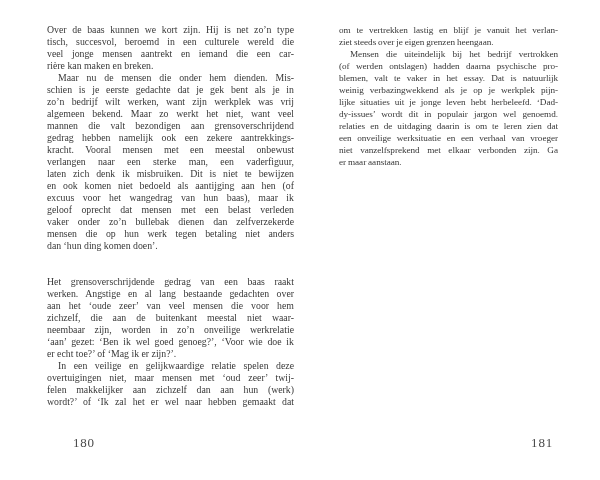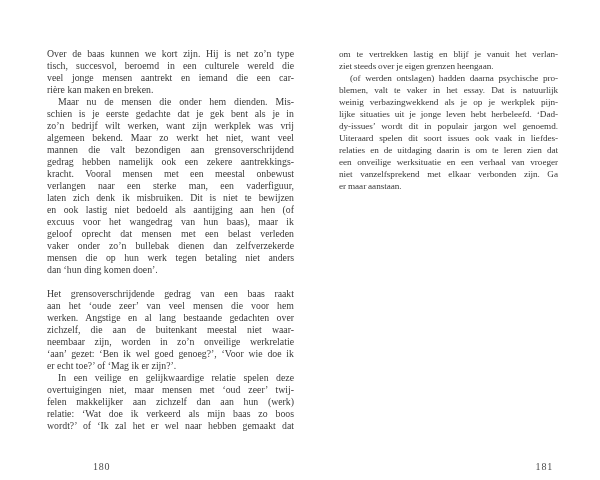--- a/index.html
+++ b/index.html
@@ -14,62 +14,61 @@
     background: var(--bg, #ffffff);
     font-family: "Liberation Serif", "DejaVu Serif", serif;
   }
   .spread {
     position: absolute;
     inset: 0;
     background: var(--bg, #ffffff);
   }
   .page {
     position: absolute;
-    top: 48px;
+    top: 24px;
     color: var(--text, #383838);
   }
   .page-left {
     left: 47px;
     width: 247px;
     font-size: 9.8px;
   }
   .page-right {
     left: 339px;
     width: 219px;
     font-size: 9.2px;
     letter-spacing: -0.05px;
     word-spacing: -0.3px;
   }
   .para {
     margin: 0;
   }
   .para.space-before {
-    margin-top: 12px;
+    margin-top: 24px;
   }
   .line {
     line-height: 12px;
     text-align: justify;
     text-align-last: justify;
     white-space: normal;
   }
   .line.last {
     text-align-last: left;
   }
   .para.indent .line:first-child {
     text-indent: 11px;
   }
   .folio {
     position: absolute;
     top: 414px;
-    font-size: 10px;
+    font-size: 13px;
     line-height: 10px;
     letter-spacing: 0.8px;
     color: var(--folio, #4a4a4a);
     text-align-last: auto;
-    margin-left: 20px;
   }
   .page-left .folio {
     left: 26px;
   }
   .page-right .folio {
     right: 5px;
   }
 </style>
 </head>
 <body style="--bg: #ffffff; --text: #383838; --folio: #4a4a4a;">
@@ -87,60 +86,59 @@
         <div class="para indent">
           <div class="line">Maar nu de mensen die onder hem dienden. Mis-</div>
           <div class="line">schien is je eerste gedachte dat je gek bent als je in</div>
           <div class="line">zo’n bedrijf wilt werken, want zijn werkplek was vrij</div>
           <div class="line">algemeen bekend. Maar zo werkt het niet, want veel</div>
           <div class="line">mannen die valt bezondigen aan grensoverschrijdend</div>
           <div class="line">gedrag hebben namelijk ook een zekere aantrekkings-</div>
           <div class="line">kracht. Vooral mensen met een meestal onbewust</div>
           <div class="line">verlangen naar een sterke man, een vaderfiguur,</div>
           <div class="line">laten zich denk ik misbruiken. Dit is niet te bewijzen</div>
-          <div class="line">en ook lastig niet bedoeld als aantijging aan hen (of</div>
+          <div class="line">en ook komen niet bedoeld als aantijging aan hen (of</div>
           <div class="line">excuus voor het wangedrag van hun baas), maar ik</div>
           <div class="line">geloof oprecht dat mensen met een belast verleden</div>
           <div class="line">vaker onder zo’n bullebak dienen dan zelfverzekerde</div>
           <div class="line">mensen die op hun werk tegen betaling niet anders</div>
           <div class="line last">dan ‘hun ding komen doen’.</div>
         </div>
         <div class="para space-before">
           <div class="line">Het grensoverschrijdende gedrag van een baas raakt</div>
+          <div class="line">werken. Angstige en al lang bestaande gedachten over</div>
           <div class="line">aan het ‘oude zeer’ van veel mensen die voor hem</div>
-          <div class="line">werken. Angstige en al lang bestaande gedachten over</div>
           <div class="line">zichzelf, die aan de buitenkant meestal niet waar-</div>
           <div class="line">neembaar zijn, worden in zo’n onveilige werkrelatie</div>
           <div class="line">‘aan’ gezet: ‘Ben ik wel goed genoeg?’, ‘Voor wie doe ik</div>
           <div class="line last">er echt toe?’ of ‘Mag ik er zijn?’.</div>
         </div>
         <div class="para indent">
           <div class="line">In een veilige en gelijkwaardige relatie spelen deze</div>
           <div class="line">overtuigingen niet, maar mensen met ‘oud zeer’ twij-</div>
           <div class="line">felen makkelijker aan zichzelf dan aan hun (werk)</div>
-          <div class="line">relatie: ‘Wat doe ik verkeerd als mijn baas zo boos</div>
           <div class="line">wordt?’ of ‘Ik zal het er wel naar hebben gemaakt dat</div>
         </div>
       </div>
     <div class="folio">180</div>
   </div>
 
   <div class="page page-right">
     <div>
         <div class="para">
           <div class="line">om te vertrekken lastig en blijf je vanuit het verlan-</div>
           <div class="line last">ziet steeds over je eigen grenzen heengaan.</div>
         </div>
         <div class="para indent">
+          <div class="line">Mensen die uiteindelijk bij het bedrijf vertrokken</div>
           <div class="line">(of werden ontslagen) hadden daarna psychische pro-</div>
           <div class="line">blemen, valt te vaker in het essay. Dat is natuurlijk</div>
           <div class="line">weinig verbazingwekkend als je op je werkplek pijn-</div>
           <div class="line">lijke situaties uit je jonge leven hebt herbeleefd. ‘Dad-</div>
           <div class="line">dy-issues’ wordt dit in populair jargon wel genoemd.</div>
-          <div class="line">Uiteraard spelen dit soort issues ook vaak in liefdes-</div>
           <div class="line">relaties en de uitdaging daarin is om te leren zien dat</div>
           <div class="line">een onveilige werksituatie en een verhaal van vroeger</div>
           <div class="line">niet vanzelfsprekend met elkaar verbonden zijn. Ga</div>
           <div class="line last">er maar aanstaan.</div>
         </div>
       </div>
     <div class="folio">181</div>
   </div>
 
 </div>

